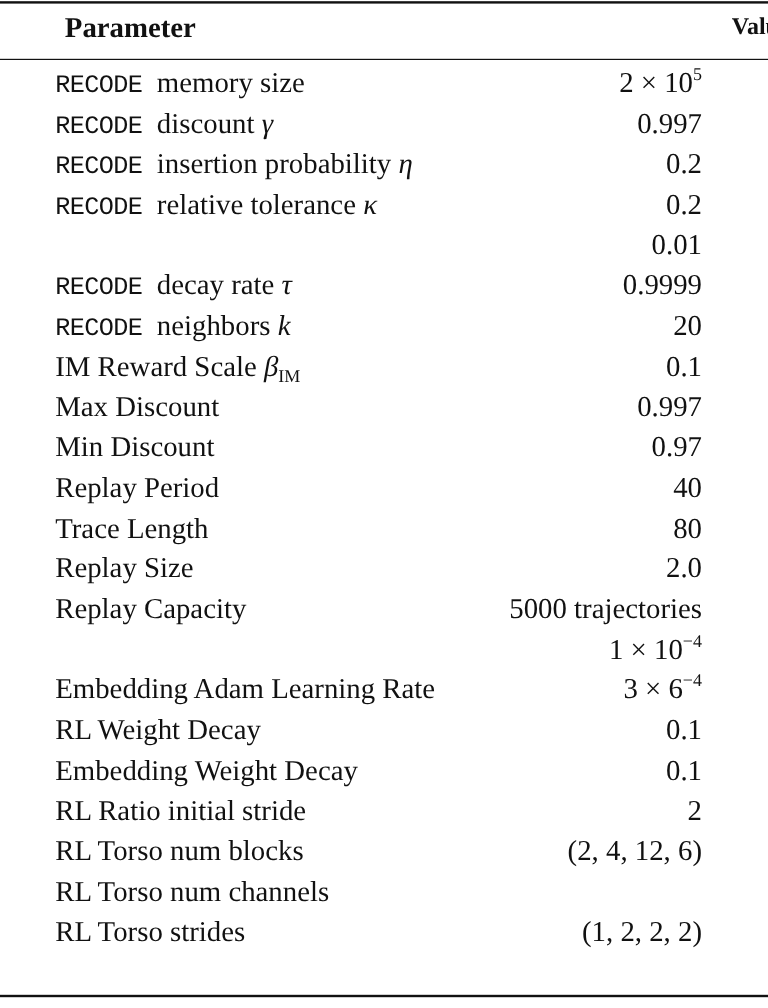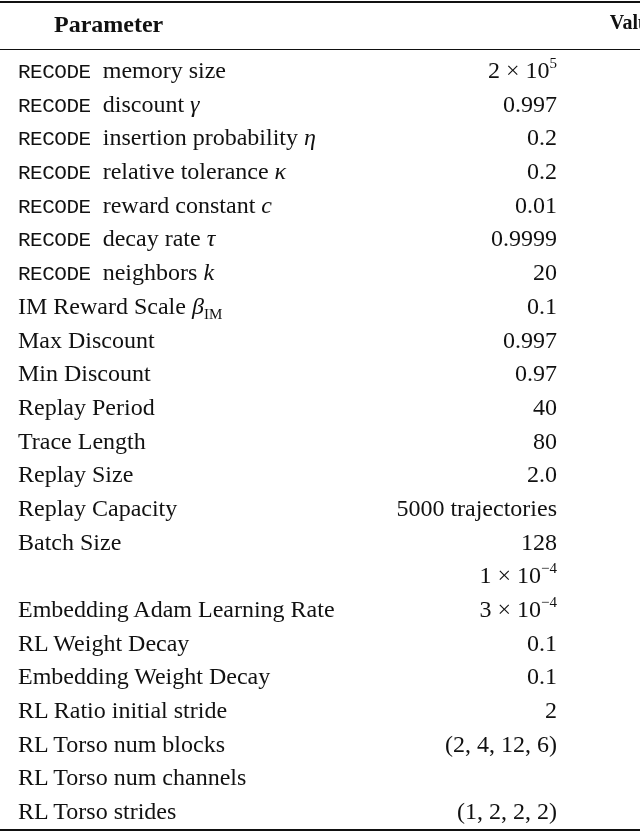--- a/index.html
+++ b/index.html
@@ -4,21 +4,21 @@
 <style>
   html, body { margin: 0; padding: 0; background: #ffffff; }
   body { width: 640px; height: 840px; overflow: hidden; font-family: "Liberation Serif", "DejaVu Serif", serif; color: #111; }
   .tbl { position: absolute; left: 0; top: 0; width: 640px; }
   .rule-top { position: absolute; left: 0; top: 1px; width: 640px; height: 2px; background: #111; }
   .rule-mid { position: absolute; left: 0; top: 49px; width: 640px; height: 1px; background: #111; }
   .rule-bot { position: absolute; left: 0; top: 829px; width: 640px; height: 2px; background: #111; }
   .hdr { position: absolute; left: 0; top: 8px; width: 640px; height: 38px; margin-left: 36px; }
   .hdr .p { position: absolute; left: 18px; top: 3px; font-weight: bold; font-size: 24px; }
   .hdr .v { position: absolute; right: 18px; top: 3px; font-weight: bold; font-size: 20px; text-align: center; }
-  .rows { position: absolute; left: 0; top: 57px; width: 575px; }
+  .rows { position: absolute; left: 0; top: 57px; width: 575px; padding-left: 28px; }
   .row { position: relative; height: 33.7px; }
   .row .name { position: absolute; left: 18px; top: 0; font-size: 24px; white-space: nowrap; }
   .row .val { position: absolute; right: 18px; top: 0; font-size: 24px; white-space: nowrap; }
   .mono { font-family: "Liberation Mono", "DejaVu Sans Mono", monospace; font-size: 21px; letter-spacing: -0.5px; }
   .it { font-style: italic; }
   sup { font-size: 15px; vertical-align: 10px; line-height: 0; }
   sub { font-size: 15px; vertical-align: -5px; line-height: 0; }
 </style>
 </head>
 <body>
@@ -45,21 +45,20 @@
     <span class="name"><span class="mono">RECODE </span><span class="lbl">insertion probability</span><span class="it sym"> η</span><sub class="sb"></sub></span>
     <span class="val"><span class="vv">0.2</span><sup class="vs"></sup></span>
   </div>
 
   <div class="row">
     <span class="name"><span class="mono">RECODE </span><span class="lbl">relative tolerance</span><span class="it sym"> κ</span><sub class="sb"></sub></span>
     <span class="val"><span class="vv">0.2</span><sup class="vs"></sup></span>
   </div>
 
   <div class="row">
-    <span class="name"><span class="mono">RECODE </span><span class="lbl">reward constant</span><span class="it sym"> c</span><sub class="sb"></sub></span>
     <span class="val"><span class="vv">0.01</span><sup class="vs"></sup></span>
   </div>
 
   <div class="row">
     <span class="name"><span class="mono">RECODE </span><span class="lbl">decay rate</span><span class="it sym"> τ</span><sub class="sb"></sub></span>
     <span class="val"><span class="vv">0.9999</span><sup class="vs"></sup></span>
   </div>
 
   <div class="row">
     <span class="name"><span class="mono">RECODE </span><span class="lbl">neighbors</span><span class="it sym"> k</span><sub class="sb"></sub></span>
@@ -94,32 +93,28 @@
   <div class="row">
     <span class="name"><span class="mono"></span><span class="lbl">Replay Size</span><span class="it sym"></span><sub class="sb"></sub></span>
     <span class="val"><span class="vv">2.0</span><sup class="vs"></sup></span>
   </div>
 
   <div class="row">
     <span class="name"><span class="mono"></span><span class="lbl">Replay Capacity</span><span class="it sym"></span><sub class="sb"></sub></span>
     <span class="val"><span class="vv">5000 trajectories</span><sup class="vs"></sup></span>
   </div>
 
-  <div class="row">
-    <span class="name"><span class="mono"></span><span class="lbl">Batch Size</span><span class="it sym"></span><sub class="sb"></sub></span>
-    <span class="val"><span class="vv">128</span><sup class="vs"></sup></span>
-  </div>
 
   <div class="row">
     <span class="val"><span class="vv">1 × 10</span><sup class="vs">−4</sup></span>
   </div>
 
   <div class="row">
     <span class="name"><span class="mono"></span><span class="lbl">Embedding Adam Learning Rate</span><span class="it sym"></span><sub class="sb"></sub></span>
-    <span class="val"><span class="vv">3 × 10</span><sup class="vs">−4</sup></span>
+    <span class="val"><span class="vv">3 × 6</span><sup class="vs">−4</sup></span>
   </div>
 
   <div class="row">
     <span class="name"><span class="mono"></span><span class="lbl">RL Weight Decay</span><span class="it sym"></span><sub class="sb"></sub></span>
     <span class="val"><span class="vv">0.1</span><sup class="vs"></sup></span>
   </div>
 
   <div class="row">
     <span class="name"><span class="mono"></span><span class="lbl">Embedding Weight Decay</span><span class="it sym"></span><sub class="sb"></sub></span>
     <span class="val"><span class="vv">0.1</span><sup class="vs"></sup></span>

